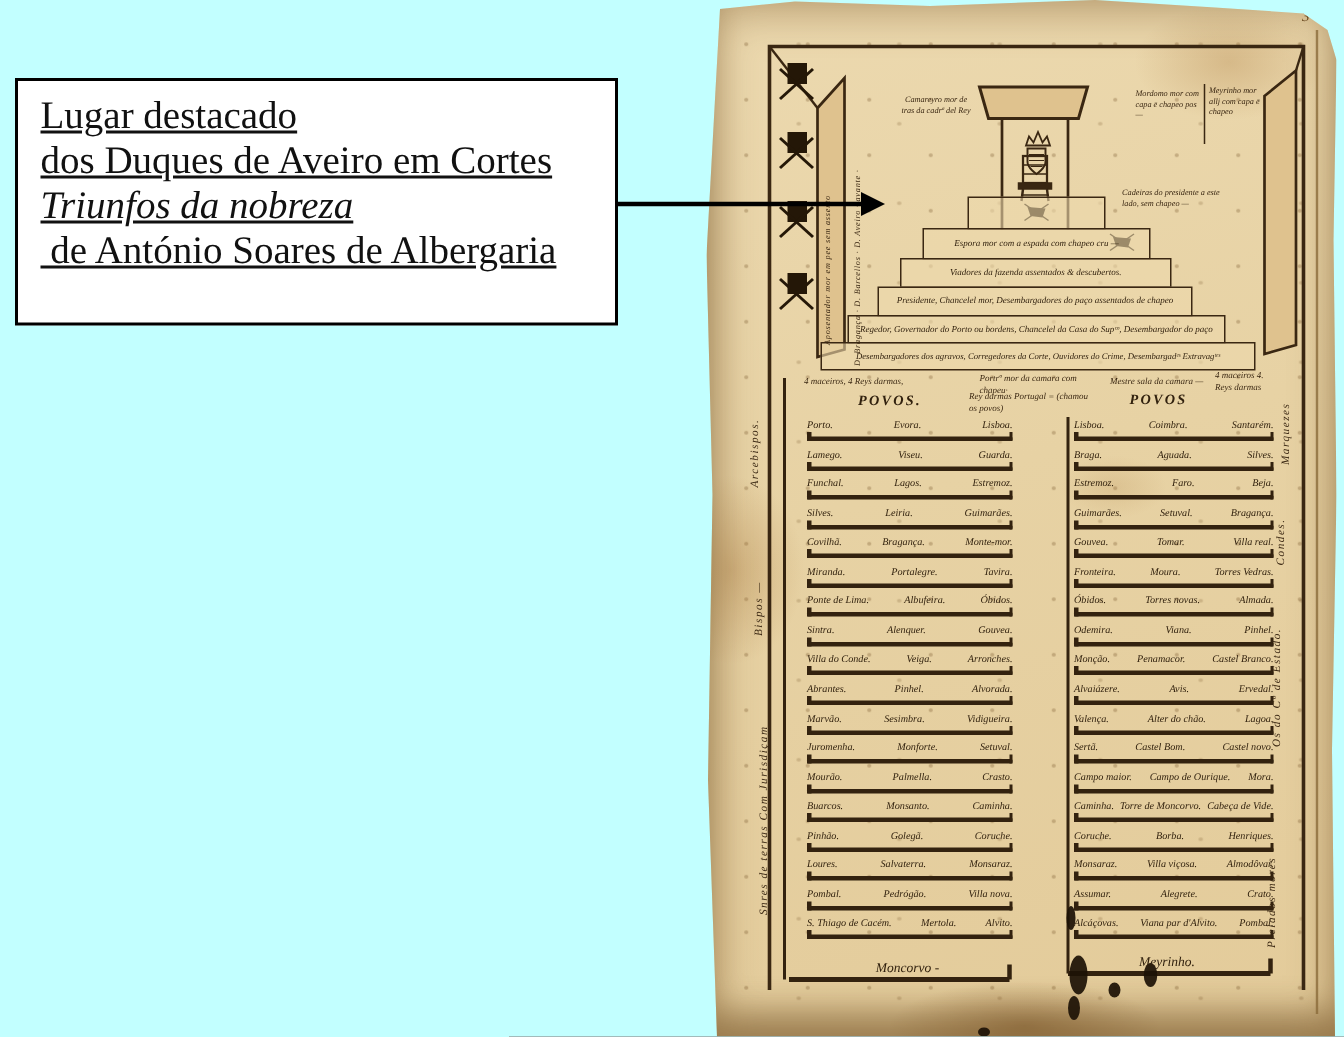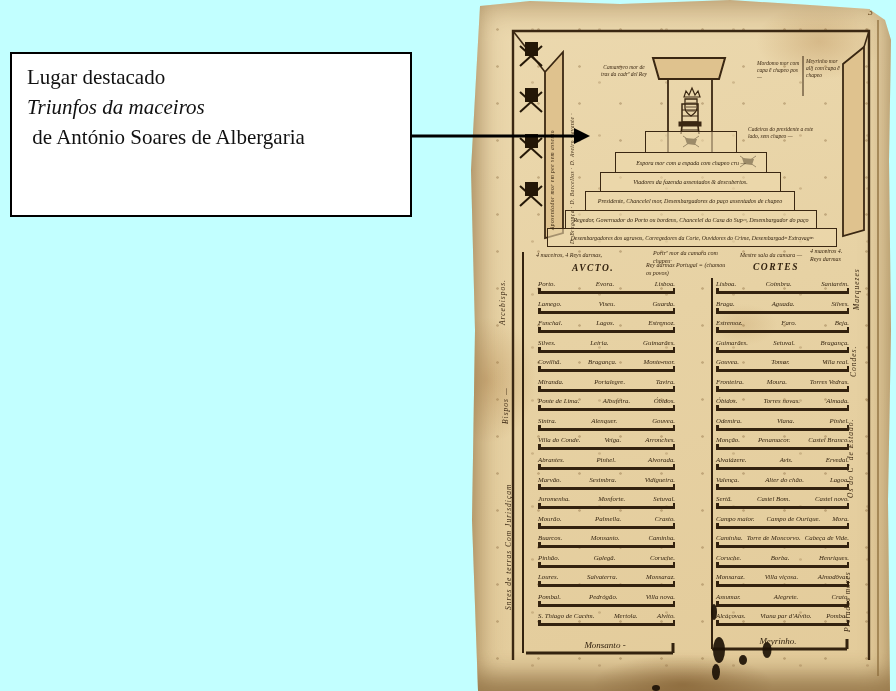--- a/index.html
+++ b/index.html
@@ -3,21 +3,21 @@
 <meta charset="utf-8">
 <style>
   html,body{margin:0;padding:0;background:#888;}
   .canvas{position:relative;width:896px;height:691px;overflow:hidden;
     background:#C2FFFF;font-family:"Liberation Serif",serif;}
 
   
   .callout{position:absolute;left:10px;top:52px;width:402px;height:165px;
     background:#ffffff;border:2px solid #000;box-sizing:border-box;
     padding:8px 0 0 15px;z-index:30;}
-  .callout .line{font-size:21px;line-height:30px;color:#111;white-space:pre;}
+  .callout .line{font-size:26px;line-height:30px;color:#111;white-space:pre;text-decoration:underline;}
   .callout .line.italic{font-style:italic;}
 
   .arrow-svg{position:absolute;left:0;top:0;z-index:25;pointer-events:none;}
 
   
   .parchment{position:absolute;left:470px;top:0;width:426px;height:691px;z-index:5;
     background-image:
       radial-gradient(ellipse 90px 55px at 82% 6%, rgba(168,118,58,.30), transparent 70%),
       radial-gradient(ellipse 70px 90px at 4% 55%, rgba(165,115,55,.35), transparent 70%),
       radial-gradient(ellipse 120px 40px at 50% 99%, rgba(120,78,30,.45), transparent 75%),
@@ -192,22 +192,22 @@
     <div class="step s4">Presidente, Chancelel mor, Desembargadores do paço assentados de chapeo</div>
     <div class="step s5">Regedor, Governador do Porto ou bordens, Chancelel da Casa do Supᶜᵒ, Desembargador do paço</div>
     <div class="step s6">Desembargadores dos agravos, Corregedores da Corte, Ouvidores do Crime, Desembargadᵉˢ Extravagᵗᵉˢ</div>
 
     <div class="note" style="left:66px;top:252px;width:95px;font-size:6px;">4 maceiros, 4 Reys darmas,</div>
     <div class="note" style="left:183px;top:250px;width:80px;font-size:6px;">Portrº mor da camara com chapeu·</div>
     <div class="note" style="left:176px;top:262px;width:86px;font-size:6px;">Rey darmas Portugal = (chamou os povos)</div>
     <div class="note" style="left:270px;top:252px;width:64px;font-size:6px;">Mestre sala da camara —</div>
     <div class="note" style="left:340px;top:248px;width:44px;font-size:6px;">4 maceiros 4. Reys darmas</div>
 
-    <div class="povos" style="left:102px;top:263px;">AVCTO.</div>
-    <div class="povos" style="left:283px;top:262px;">CORTES</div>
+    <div class="povos" style="left:102px;top:263px;">POVOS.</div>
+    <div class="povos" style="left:283px;top:262px;">POVOS</div>
 
     <div class="bench-col" id="bench-column-left">
         <div class="bench-row" style="top: 0px;">
           <div class="names">
             <span>Porto.</span>
             <span>Evora.</span>
             <span>Lisboa.</span>
           </div>
           <div class="bench-line"></div>
         </div>
@@ -488,35 +488,36 @@
         <div class="bench-row" style="top: 332.35px;">
           <div class="names">
             <span>Alcáçovas.</span>
             <span>Viana par d'Alvito.</span>
             <span>Pombal.</span>
           </div>
           <div class="bench-line"></div>
         </div>
       </div>
 
-    <div class="fidalgos" style="left:95px;top:640px;">Monsanto -</div>
+    <div class="fidalgos" style="left:95px;top:640px;">Moncorvo -</div>
     <div class="fidalgos" style="left:268px;top:636px;">Meyrinho.</div>
 
     <div class="vtext" style="left:28px;top:240px;height:85px;">Arcebispos.</div>
     <div class="vtext" style="left:31px;top:352px;height:72px;">Bispos —</div>
     <div class="vtext" style="left:34px;top:455px;height:155px;">Snres de terras Com Jurisdiçam</div>
     <div class="vtext" style="left:382px;top:238px;height:72px;">Marquezes</div>
     <div class="vtext" style="left:379px;top:322px;height:55px;">Condes.</div>
     <div class="vtext" style="left:376px;top:400px;height:98px;">Os do Cº de Estado.</div>
     <div class="vtext" style="left:373px;top:540px;height:92px;">Prelados mores</div>
   </div>
 
   <div class="callout">
     <div class="line">Lugar destacado</div>
-    <div class="line italic">Triunfos da maceiros</div>
+    <div class="line">dos Duques de Aveiro em Cortes</div>
+    <div class="line italic">Triunfos da nobreza</div>
     <div class="line"> de António Soares de Albergaria</div>
   </div>
 
   <svg class="arrow-svg" width="896" height="691" viewBox="0 0 896 691">
     <line x1="412" y1="136" x2="576" y2="136" stroke="#000" stroke-width="3"></line>
     <polygon points="574,128 590,136 574,144" fill="#000"></polygon>
   </svg>
 
 </div>
 

